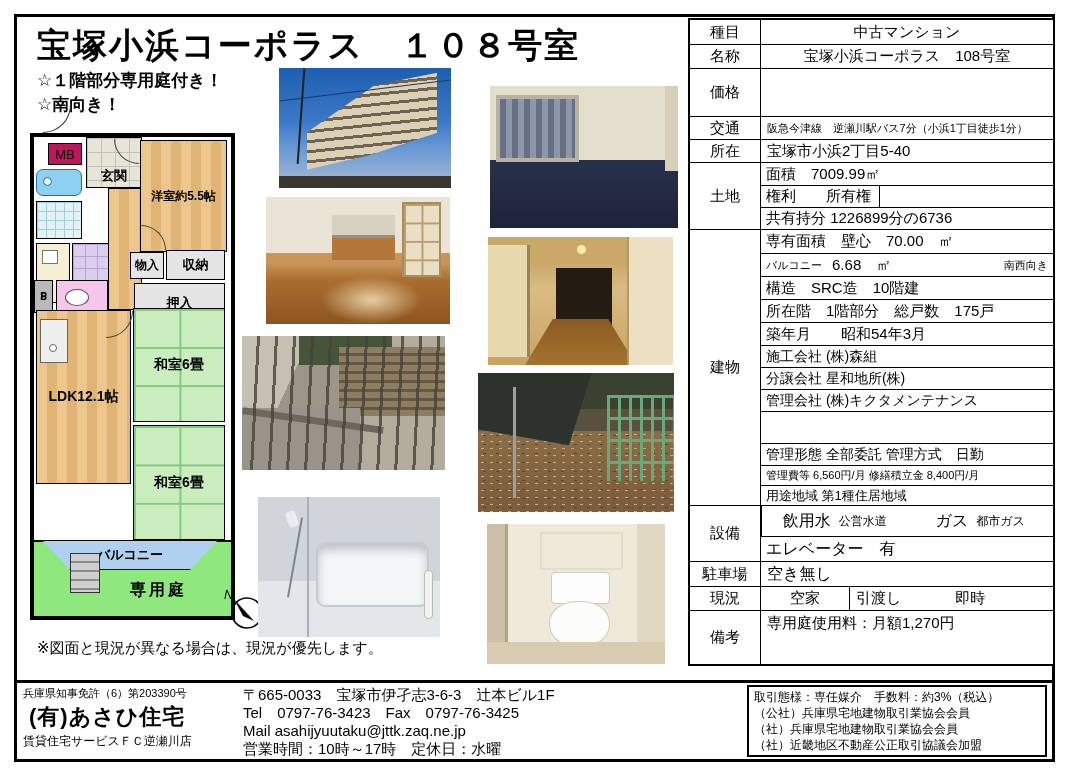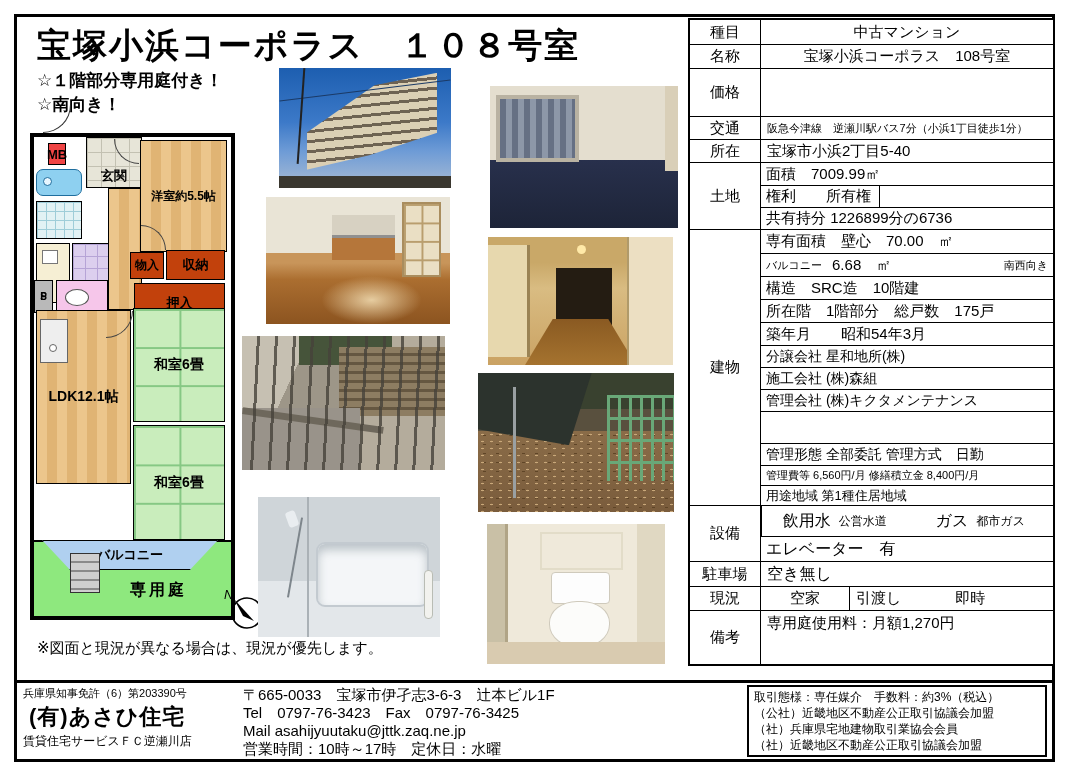--- a/index.html
+++ b/index.html
@@ -12,23 +12,23 @@
   .hl{position:absolute;left:20px;font-size:17px;font-weight:600;}
   .hl1{top:52px}.hl2{top:76px}
   .note{position:absolute;left:20px;top:622px;font-size:15px;}
 
   
   .fp{position:absolute;left:13px;top:116px;width:205px;height:487px;border:4px solid #000;background:#fff;box-sizing:border-box;}
   .fp *{position:absolute;box-sizing:border-box;}
   .rm{border:1px solid #000;}
   .wood{background:repeating-linear-gradient(90deg,#ecc68c 0 10px,#e0b474 10px 20px);}
   .tatami{background-color:#c9edbc;background-image:linear-gradient(#86c884 1.5px,transparent 1.5px),linear-gradient(90deg,#86c884 1.5px,transparent 1.5px);background-size:100% 34%,50.5% 100%;}
-  .ylw{background:#c2410c;display:flex;align-items:center;justify-content:center;font-size:12px;font-weight:600;}
+  .ylw{background:#e5e5e5;display:flex;align-items:center;justify-content:center;font-size:12px;font-weight:600;}
   .arc{border:1.4px solid #444;background:transparent;}
-  .mb{left:14px;top:6px;width:18px;height:22px;background:#ef4444;display:flex;align-items:center;justify-content:center;font-size:13px;font-weight:700;border:1px solid #000;}
+  .mb{left:14px;top:6px;width:34px;height:22px;background:#be185d;display:flex;align-items:center;justify-content:center;font-size:13px;font-weight:400;border:1px solid #000;}
   .tub{left:2px;top:32px;width:46px;height:27px;background:#8ed0f0;border:1px solid #1f6e9e;border-radius:7px;}
   .tub i{left:6px;top:7px;width:9px;height:9px;border-radius:50%;background:#e8f6ff;border:1px solid #1f6e9e;}
   .tiles{left:2px;top:64px;width:46px;height:38px;background-color:#e2f2f4;background-image:linear-gradient(#9fcdd8 1px,transparent 1px),linear-gradient(90deg,#9fcdd8 1px,transparent 1px);background-size:9px 9px;border:1px solid #000;}
   .wash{left:2px;top:106px;width:34px;height:60px;background:#f6efd4;border:1px solid #000;}
   .wash i{left:5px;top:6px;width:16px;height:14px;background:#fff;border:1px solid #777;}
   .bathfloor{left:38px;top:106px;width:60px;height:60px;background-color:#dccfee;background-image:linear-gradient(#b6a4d6 1px,transparent 1px),linear-gradient(90deg,#b6a4d6 1px,transparent 1px);background-size:12px 12px;border:1px solid #000;}
   .bathfloor i{left:34px;top:36px;width:20px;height:17px;background:#fff;border:1px solid #666;border-radius:40% 40% 50% 50%;}
   .ps{left:0;top:143px;width:19px;height:33px;background:#b9b9b9;border:1px solid #000;display:flex;flex-direction:column;align-items:center;justify-content:center;font-size:10px;font-weight:700;line-height:10px;}
   .wc{left:22px;top:143px;width:52px;height:34px;background:#f6c6ea;border:1px solid #000;}
   .wc i{left:8px;top:8px;width:24px;height:17px;background:#fff;border:1px solid #555;border-radius:50% 50% 50% 50%;}
@@ -275,22 +275,22 @@
         <div class="subcol">
           <div class="sub" style="height:23px">専有面積　壁心　70.00　㎡</div>
           <div class="sub" style="height:23px">
             <span class="sm">バルコニー</span>
             <span style="margin-left:10px">6.68　㎡</span>
             <span class="sm" style="margin-left:auto">南西向き</span>
           </div>
           <div class="sub" style="height:23px">構造　SRC造　10階建</div>
           <div class="sub" style="height:23px">所在階　1階部分　総戸数　175戸</div>
           <div class="sub" style="height:23px">築年月　　昭和54年3月</div>
+          <div class="sub" style="height:22px;font-size:14px">施工会社 (株)森組</div>
           <div class="sub" style="height:22px;font-size:14px">分譲会社 星和地所(株)</div>
-          <div class="sub" style="height:22px;font-size:14px">施工会社 (株)森組</div>
           <div class="sub" style="height:22px;font-size:14px">管理会社 (株)キクタメンテナンス</div>
           <div class="sub" style="height:32px"></div>
           <div class="sub" style="height:22px;font-size:14px">管理形態 全部委託 管理方式　日勤</div>
           <div class="sub sm" style="height:20px">管理費等 6,560円/月 修繕積立金 8,400円/月</div>
           <div class="sub" style="height:20px;font-size:13px">用途地域 第1種住居地域</div>
         </div>
       </div>
       <div class="row">
         <div class="lab">設備</div>
         <div class="subcol">
@@ -337,18 +337,18 @@
       <div class="ft-br">賃貸住宅サービスＦＣ逆瀬川店</div>
     </div>
     <div class="ft-mid">
       <div>〒665-0033　宝塚市伊孑志3-6-3　辻本ビル1F</div>
       <div>Tel　0797-76-3423　Fax　0797-76-3425</div>
       <div>Mail asahijyuutaku@jttk.zaq.ne.jp</div>
       <div>営業時間：10時～17時　定休日：水曜</div>
     </div>
     <div class="ft-right">
       <div>取引態様：専任媒介　手数料：約3%（税込）</div>
-      <div>（公社）近畿地区不動産公正取引協議会加盟</div>
+      <div>（公社）兵庫県宅地建物取引業協会会員</div>
       <div>（社）兵庫県宅地建物取引業協会会員</div>
       <div>（社）近畿地区不動産公正取引協議会加盟</div>
     </div>
   </div>
 </div>
 
 </body></html>

